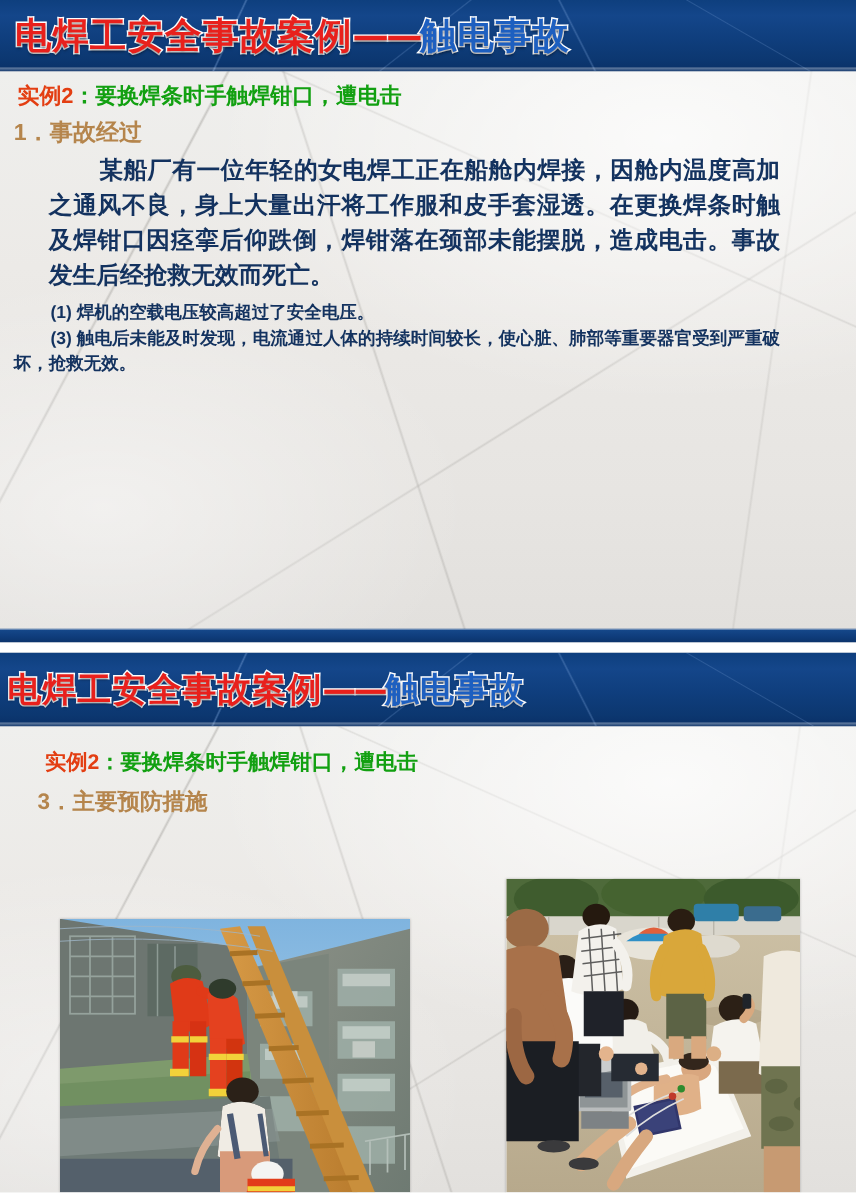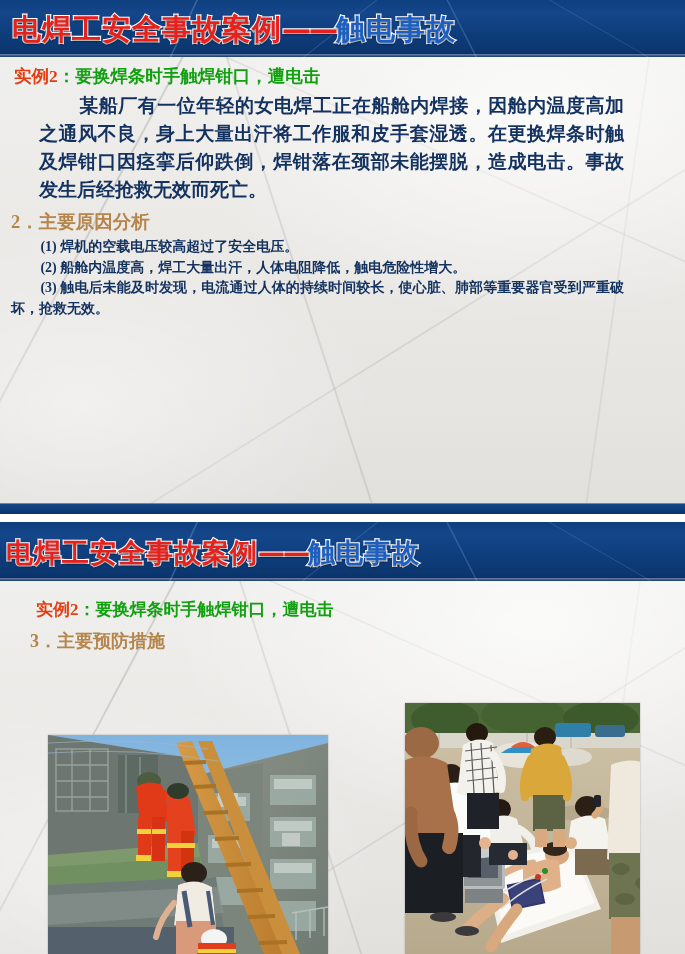--- a/index.html
+++ b/index.html
@@ -134,21 +134,21 @@
     background: linear-gradient(180deg, #16498c 0%, #0f3d7c 55%, #0b336b 100%);
     box-shadow: inset 0 1px 0 rgba(255,255,255,.35);
   }
 
   
   .content {
     position: absolute;
     left: 0;
     width: 638px;
     z-index: 2;
-    font-family: Liberation Serif, serif;
+    font-family: Liberation Sans, sans-serif;
   }
   .line {
     font-weight: 700;
     white-space: nowrap;
   }
 
   .case-head {
     font-size: 17.5px;
     line-height: 1.15;
     padding-left: 14px;
@@ -220,28 +220,27 @@
     <div class="body-area" style="top:57px; height:447px;"></div>
 
     <div class="banner" id="banner-1">
       <div class="banner-title"><span class="t-red">电焊工安全事故案例</span><span class="t-dash">——</span><span class="t-blue">触电事故</span></div>
     </div>
 
     <div class="content" style="top:66px;">
 
       <div class="case-head line"><span class="case-red">实例2</span><span class="case-green">：要换焊条时手触焊钳口，遭电击</span></div>
 
+      <div class="sec-head" style="margin-top:9px;">1．事故经过</div>
 
       <div class="para" style="margin-top:6px;padding-left:39px;"><span class="indent"></span><span>某船厂有一位年轻的女电焊工正在船舱内焊接，因舱内温度高加之通风不良，身上大量出汗将工作服和皮手套湿透。在更换焊条时触及焊钳口因痉挛后仰跌倒，焊钳落在颈部未能摆脱，造成电击。事故发生后经抢救无效而死亡。</span></div>
 
-      <div class="sec-head" style="margin-top:7px;">2．主要原因分析</div>
 
       <div class="bullet" style="margin-top:4px;"><span class="indent"></span><span>(1) 焊机的空载电压较高超过了安全电压。</span></div>
 
-      <div class="bullet"><span class="indent"></span><span>(2) 船舱内温度高，焊工大量出汗，人体电阻降低，触电危险性增大。</span></div>
 
       <div class="bullet"><span class="indent"></span><span>(3) 触电后未能及时发现，电流通过人体的持续时间较长，使心脏、肺部等重要器官受到严重破坏，抢救无效。</span></div>
 
     </div>
 
     <div class="slide-footer-bar" style="top:503px;"></div>
   </div>
 
   <div class="slide" id="slide-2">
 

